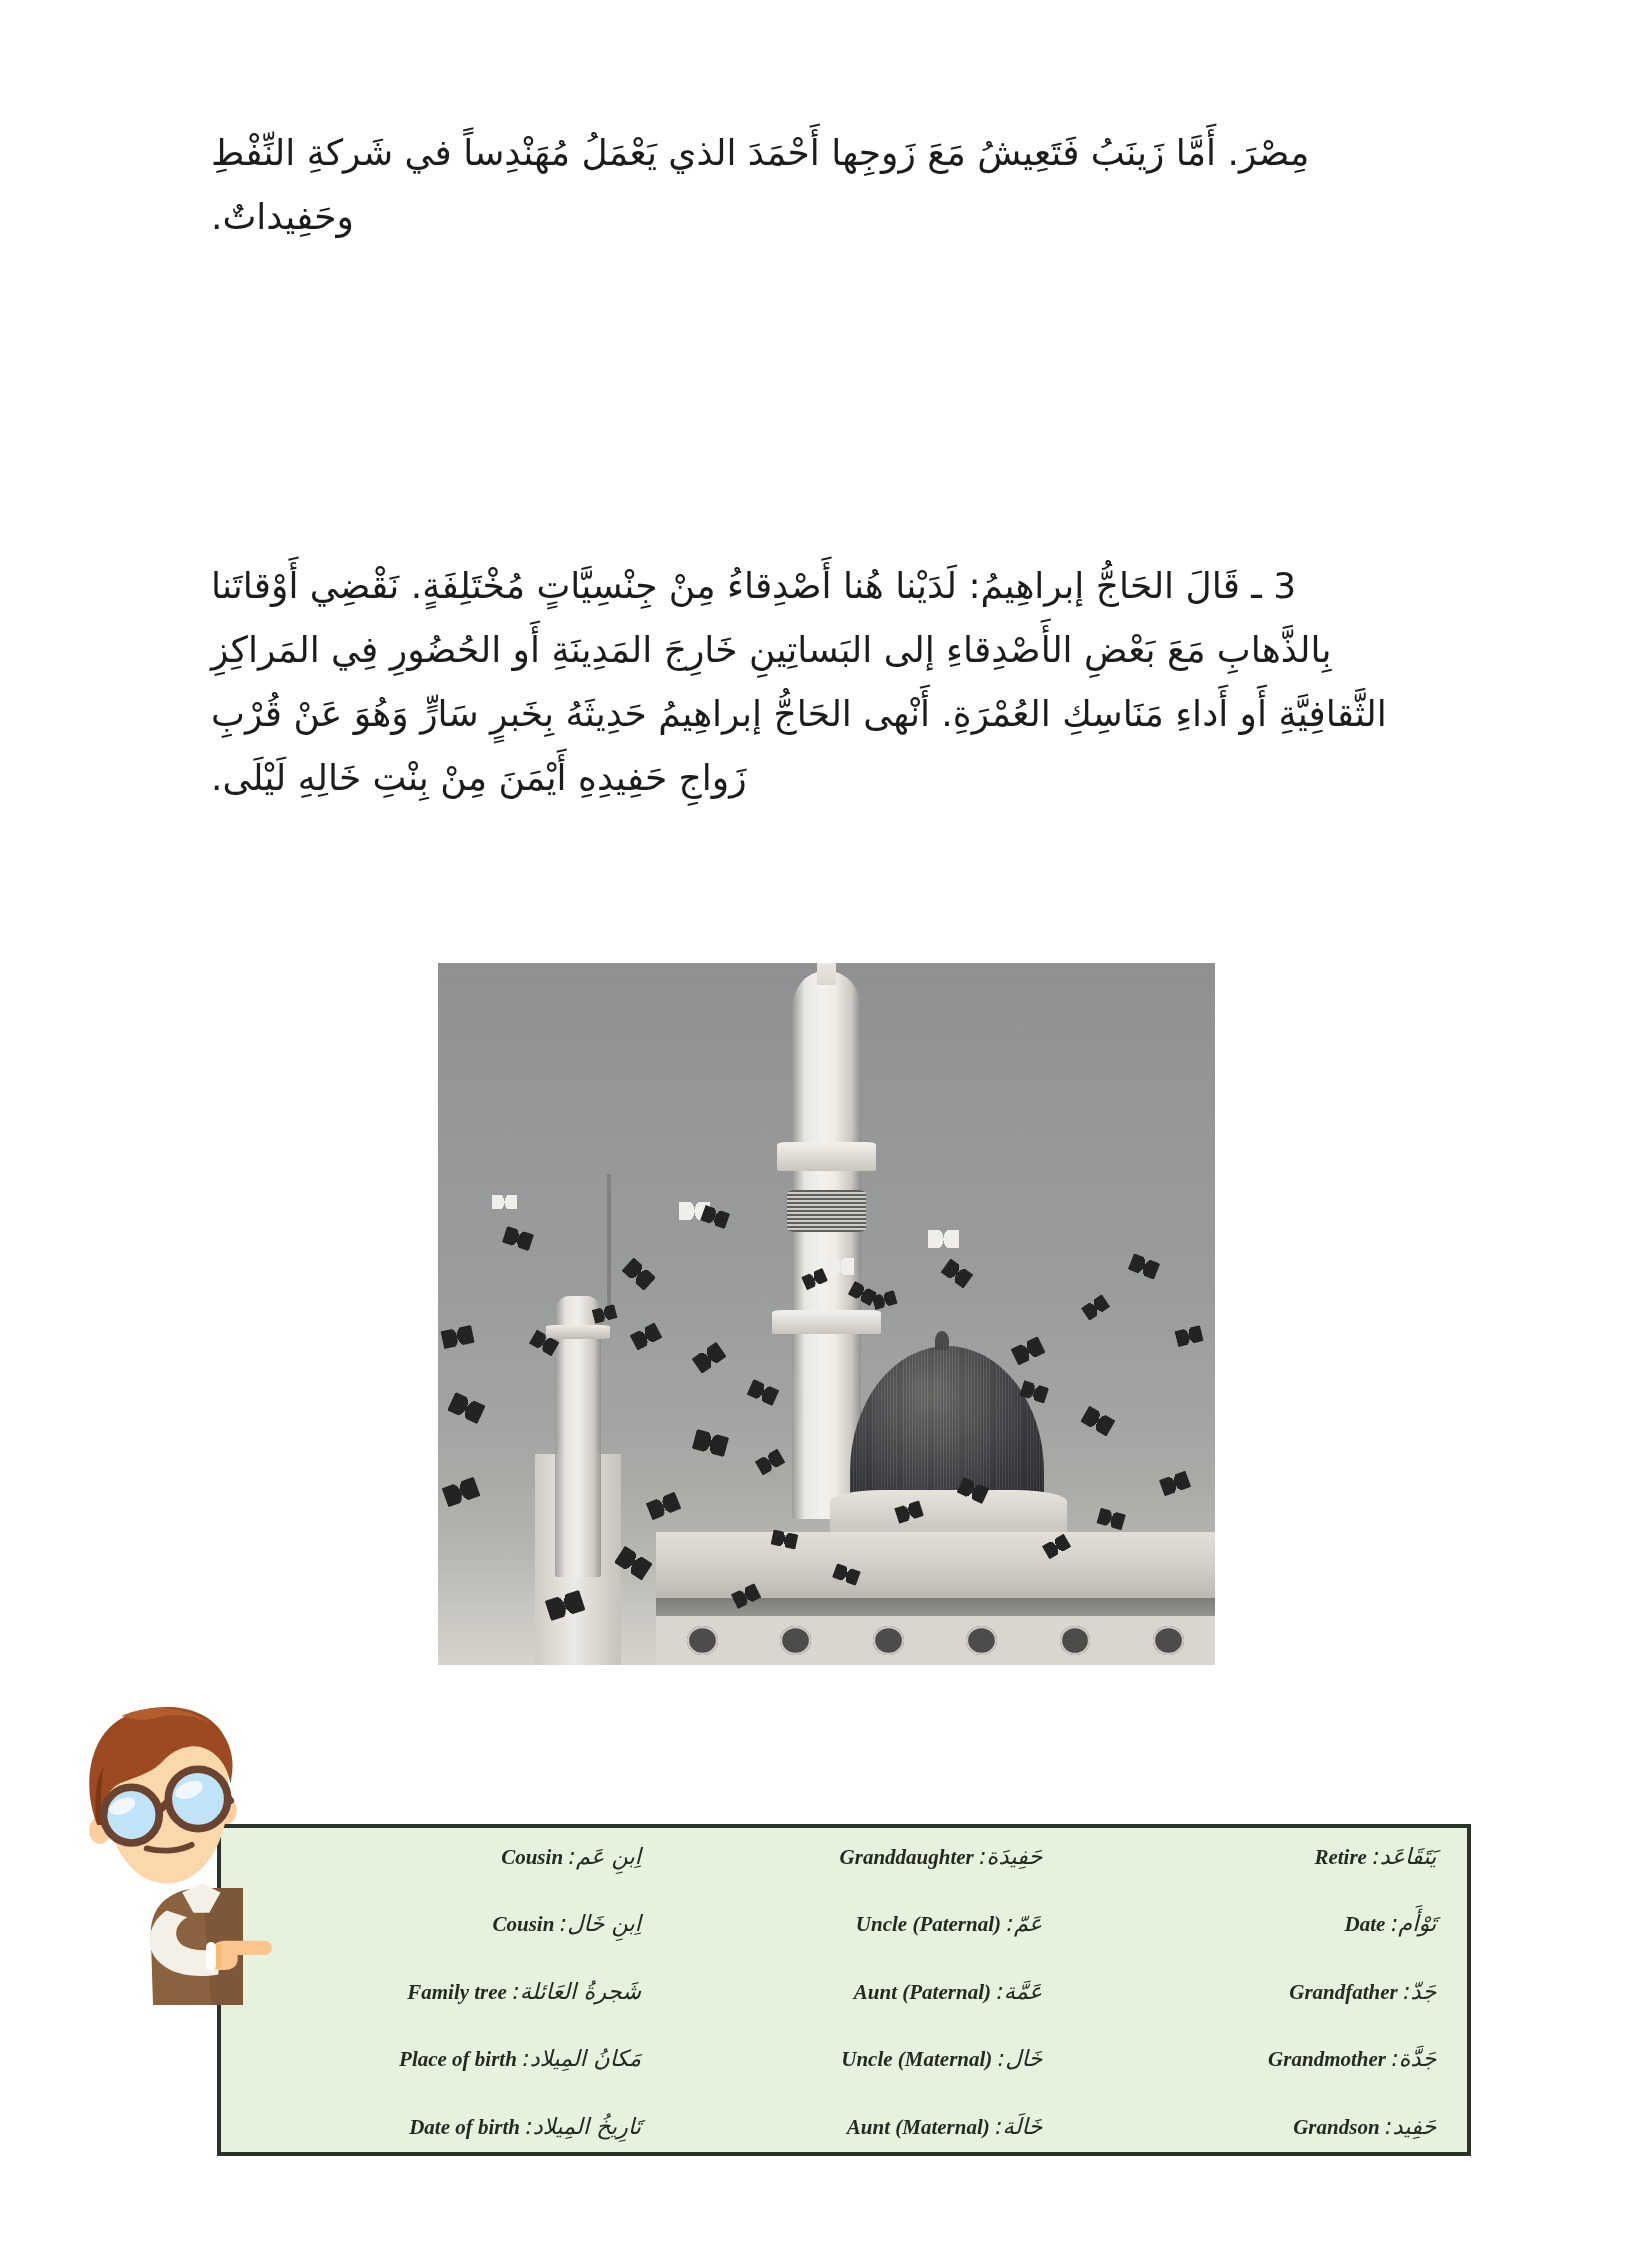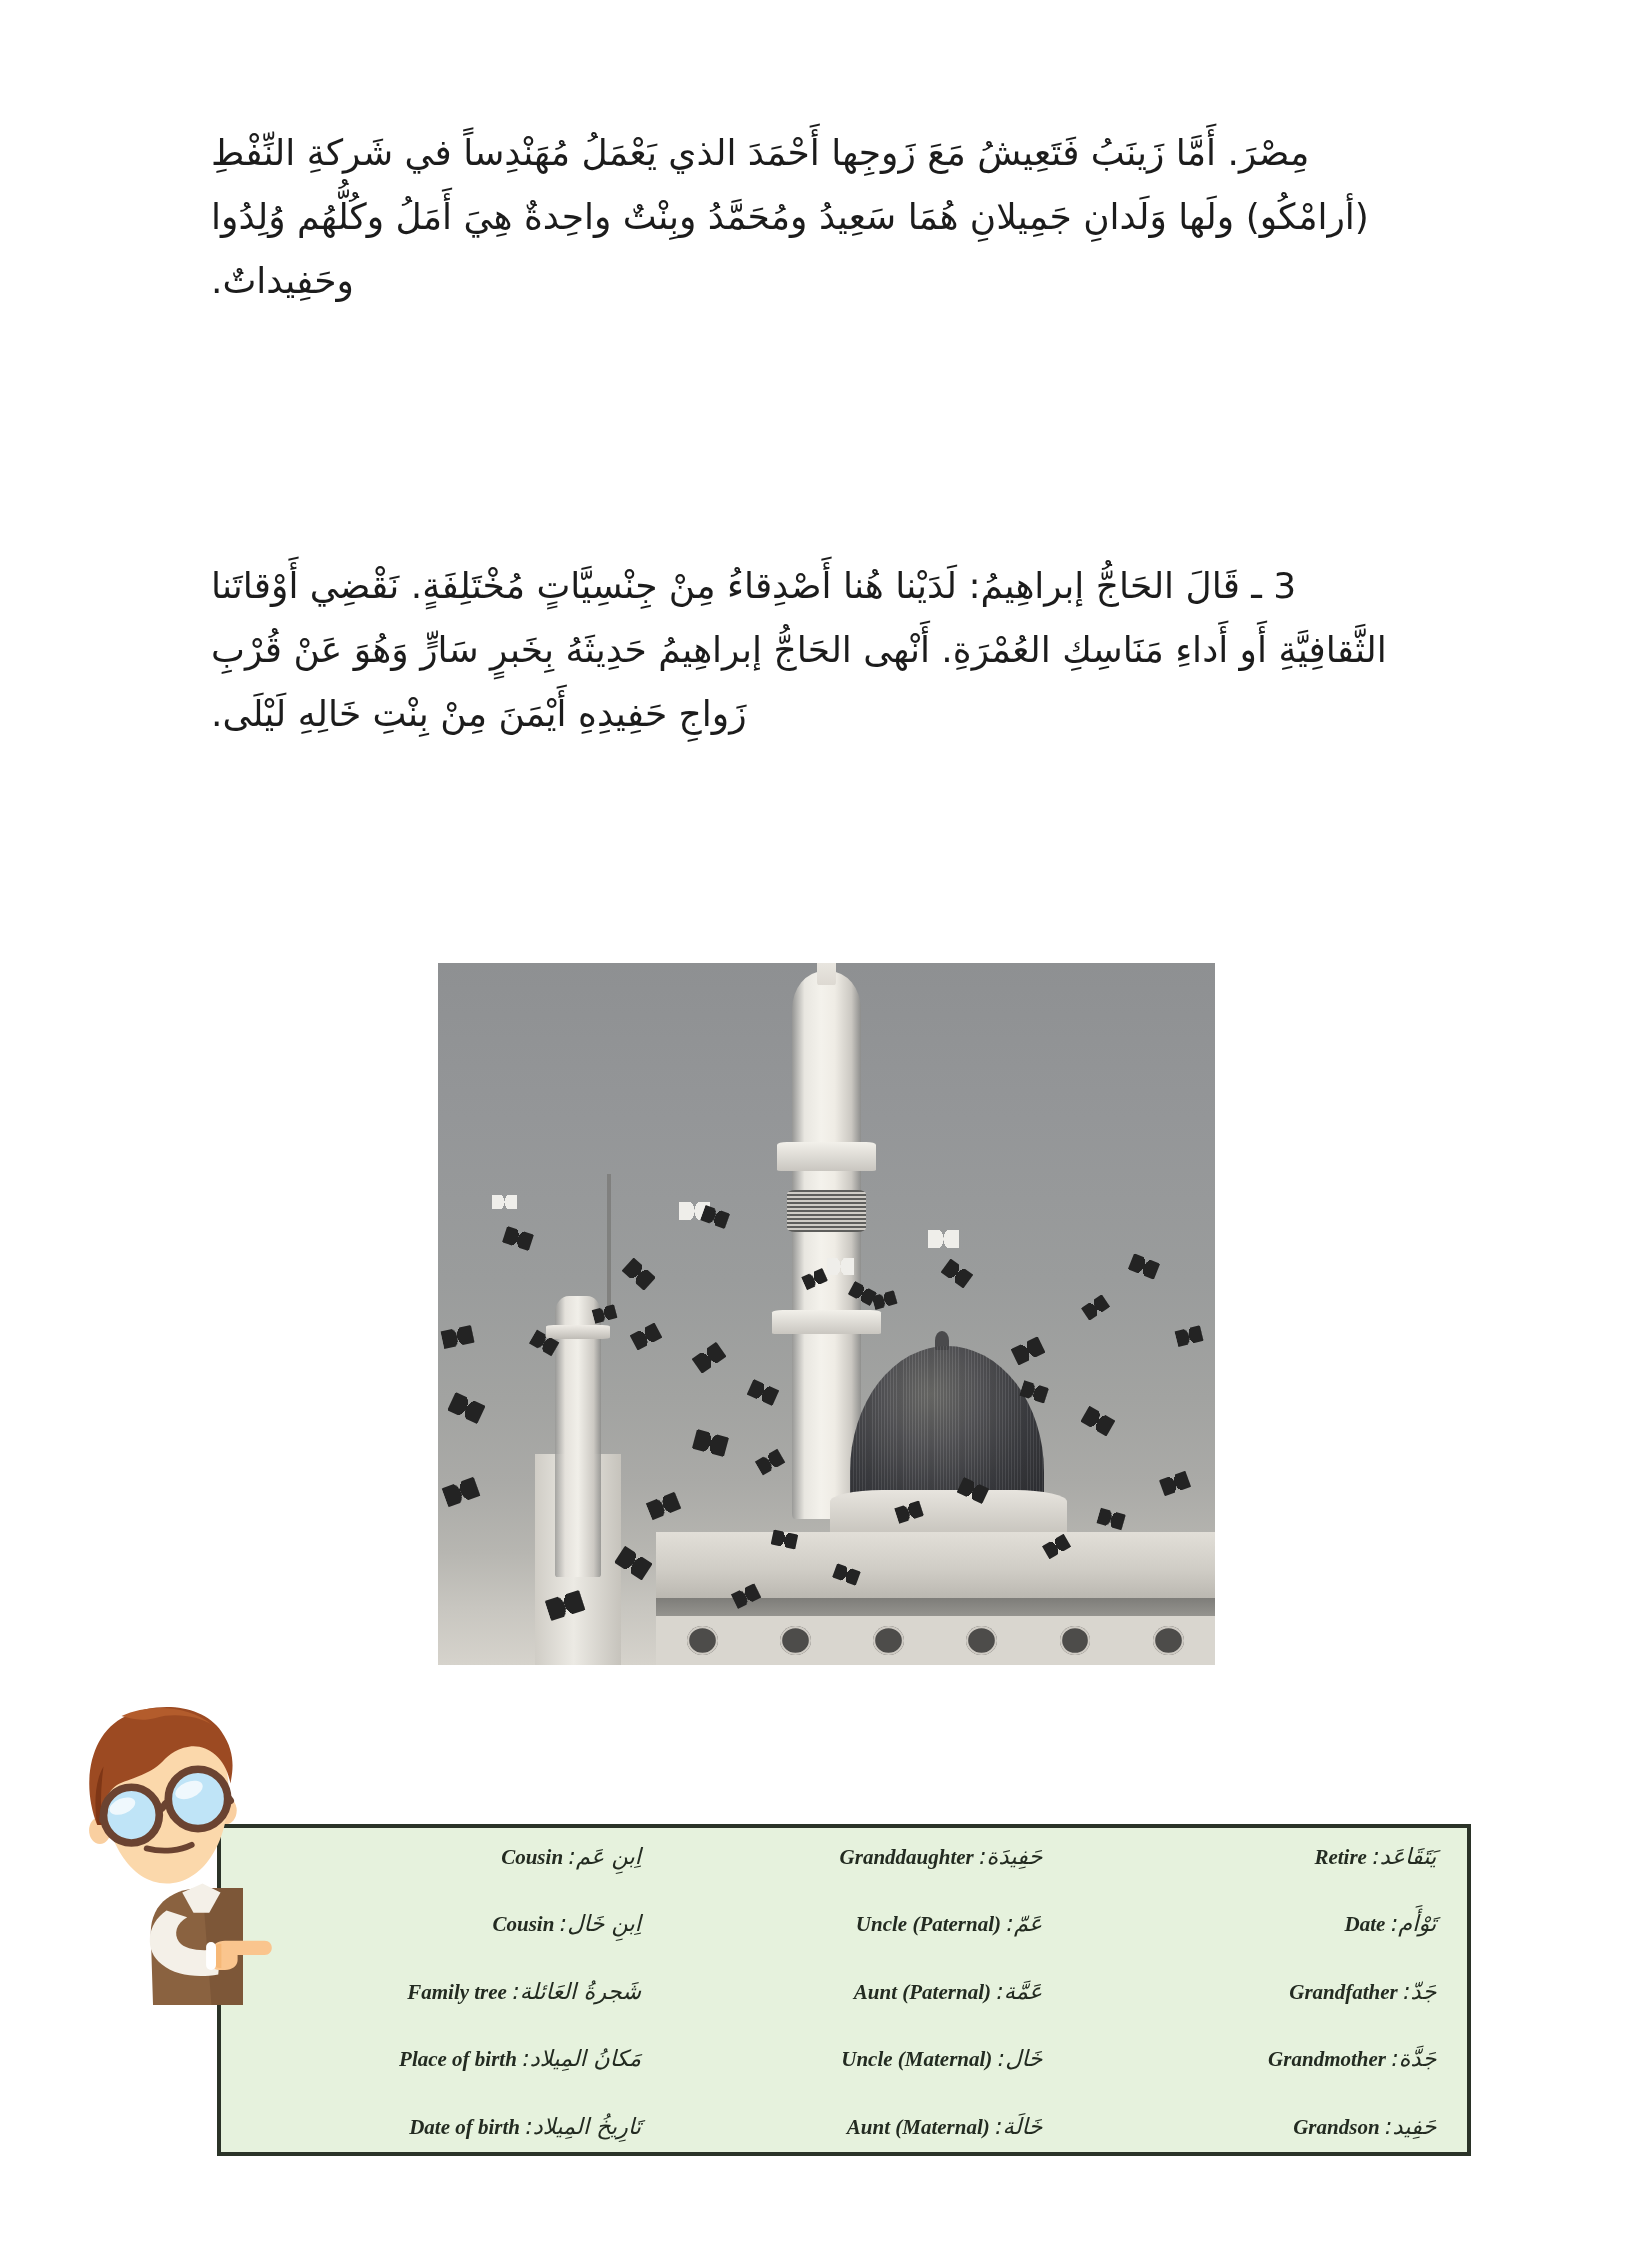--- a/index.html
+++ b/index.html
@@ -362,26 +362,26 @@
     color: #3a3a3a;
   }
 </style>
 </head>
 <body>
 
 <div id="page">
 
   <div class="arabic-block" id="para-1">
     <span class="para-line">مِصْرَ. أَمَّا زَينَبُ فَتَعِيشُ مَعَ زَوجِها أَحْمَدَ الذي يَعْمَلُ مُهَنْدِساً في شَركةِ النِّفْطِ</span>
-    <span class="para-line">(أرامْكُو) ولَها وَلَدانِ جَمِيلانِ هُمَا سَعِيدُ ومُحَمَّدُ وبِنْتٌ واحِدةٌ هِيَ أَمَلُ وكُلُّهُم وُلِدُوا</span>
     <span class="para-line last-line">وحَفِيداتٌ.</span>
   </div>
 
   <div class="arabic-block" id="para-3">
     <span class="para-line">3 ـ قَالَ الحَاجُّ إبراهِيمُ: لَدَيْنا هُنا أَصْدِقاءُ مِنْ جِنْسِيَّاتٍ مُخْتَلِفَةٍ. نَقْضِي أَوْقاتَنا</span>
+    <span class="para-line">بِالذَّهابِ مَعَ بَعْضِ الأَصْدِقاءِ إلى البَساتِينِ خَارِجَ المَدِينَةِ أَو الحُضُورِ فِي المَراكِزِ</span>
     <span class="para-line">الثَّقافِيَّةِ أَو أَداءِ مَنَاسِكِ العُمْرَةِ. أَنْهى الحَاجُّ إبراهِيمُ حَدِيثَهُ بِخَبرٍ سَارٍّ وَهُوَ عَنْ قُرْبِ</span>
     <span class="para-line last-line">زَواجِ حَفِيدِهِ أَيْمَنَ مِنْ بِنْتِ خَالِهِ لَيْلَى.</span>
   </div>
 
   <div id="photo-frame">
     <div id="photo-inner">
 
       <div class="left-building"></div>
       <div class="antenna"></div>
 

